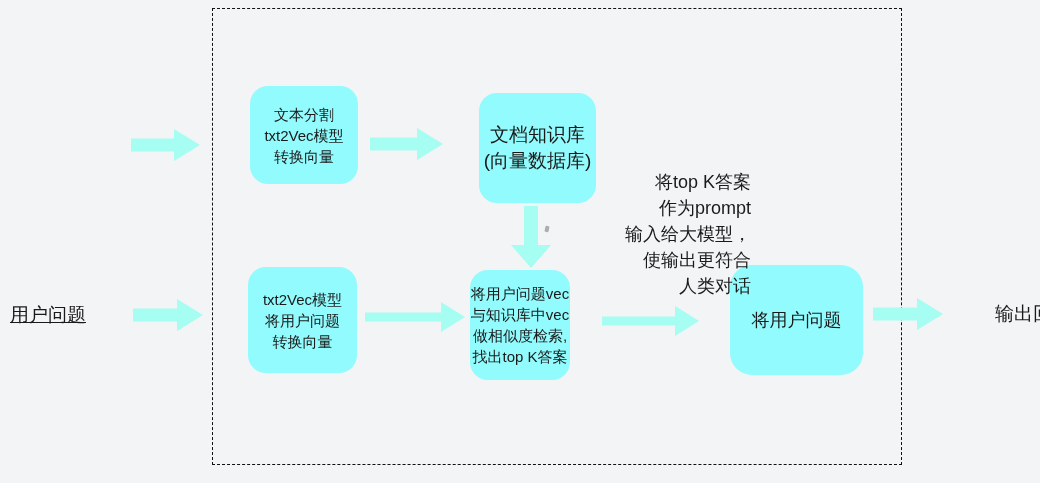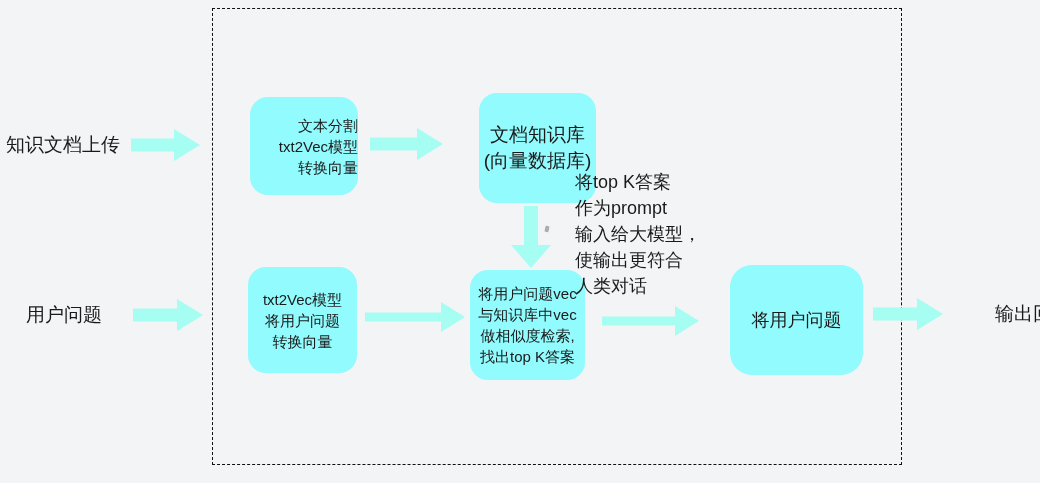--- a/index.html
+++ b/index.html
@@ -52,21 +52,21 @@
     line-height: 21px;
     width: 140%;
   }
   .node.kb .node-label { font-size: 19px; line-height: 26px; }
   .node.llm { border-radius: 22px; }
   .node.llm .node-label { font-size: 18px; line-height: 24px; }
   .annotation {
     position: absolute;
     left: 575px; top: 169px;
     width: 176px;
-    text-align: left;
+    text-align: right;
     font-size: 18px;
     line-height: 26px;
     white-space: pre-line;
     color: var(--ink);
   }
   
   .arrow-right { position: absolute; height: 34px; }
   .arrow-right .shaft {
     position: absolute; left: 0; right: 20px; top: 50%;
     transform: translateY(-50%);
@@ -113,22 +113,21 @@
     opacity: 0.8;
   }
 </style>
 </head>
 <body>
 
 <div class="canvas">
 
   <div class="boundary"></div>
 
-  <div class="side-label" style="left:6px; top:133px;">知识文档上传</div>
-  <div class="side-label" style="left:26px; top:303px;">用户问题</div>
+  <div class="side-label" style="left:10px; top:303px;text-decoration:underline;">用户问题</div>
 
   <div class="arrow-right" style="left:131px; top:128px; width:69px;">
     <div class="shaft"></div>
     <div class="head"></div>
   </div>
   <div class="arrow-right" style="left:370px; top:127px; width:73px;">
     <div class="shaft"></div>
     <div class="head"></div>
   </div>
 
@@ -147,38 +146,38 @@
   </div>
   <div class="arrow-right thin" style="left:602px; top:304px; width:97px;">
     <div class="shaft"></div>
     <div class="head"></div>
   </div>
   <div class="arrow-right" style="left:873px; top:297px; width:70px;">
     <div class="shaft"></div>
     <div class="head"></div>
   </div>
 
-  <div class="node" style="left:250px; top:97px; width:108px; height:98px;text-align:right;">
+  <div class="node" style="left:250px; top:86px; width:108px; height:98px;">
     <div class="node-label">文本分割
 txt2Vec模型
 转换向量</div>
   </div>
 
   <div class="node kb" style="left:479px; top:93px; width:117px; height:110px;">
     <div class="node-label">文档知识库
 (向量数据库)</div>
   </div>
 
   <div class="node" style="left:248px; top:267px; width:109px; height:106px;">
     <div class="node-label">txt2Vec模型
 将用户问题
 转换向量</div>
   </div>
 
-  <div class="node" style="left:470px; top:270px; width:115px; height:110px;justify-content:flex-end;">
+  <div class="node" style="left:470px; top:270px; width:100px; height:110px;justify-content:flex-end;">
     <div class="node-label">将用户问题vec
 与知识库中vec
 做相似度检索,
 找出top K答案</div>
   </div>
 
   <div class="node llm" style="left:730px; top:265px; width:133px; height:110px;">
     <div class="node-label">将用户问题</div>
   </div>
 

